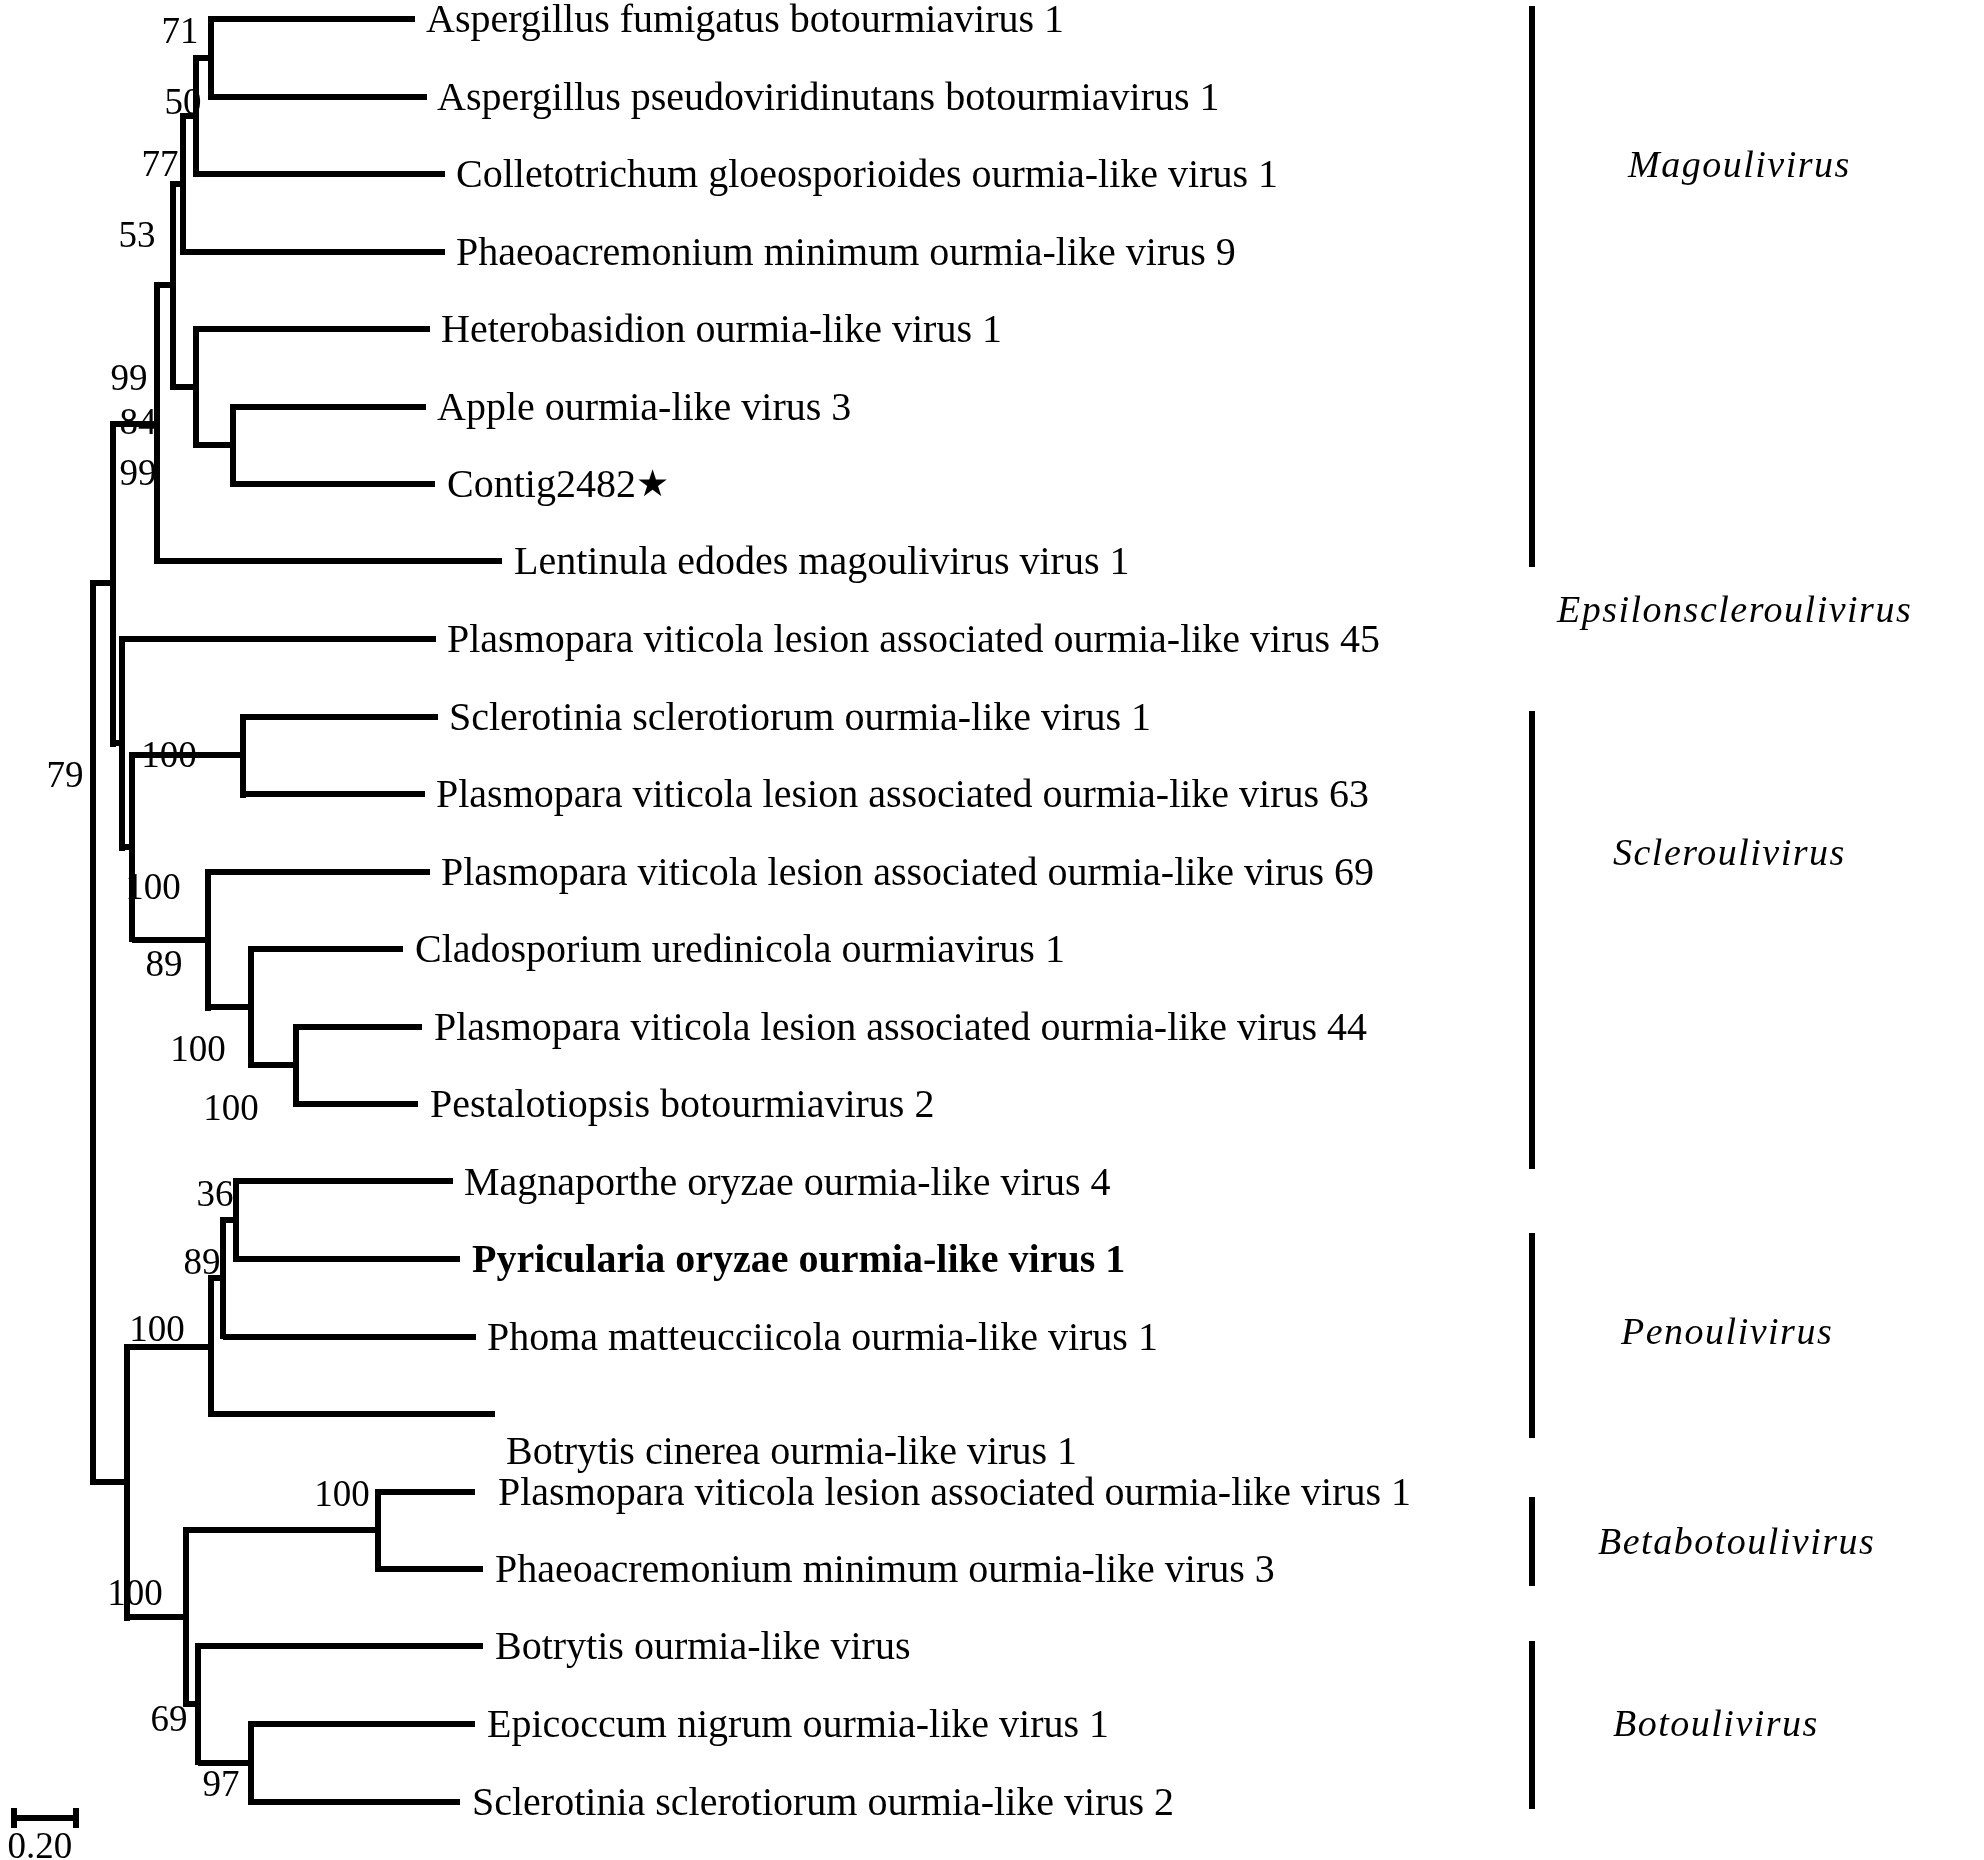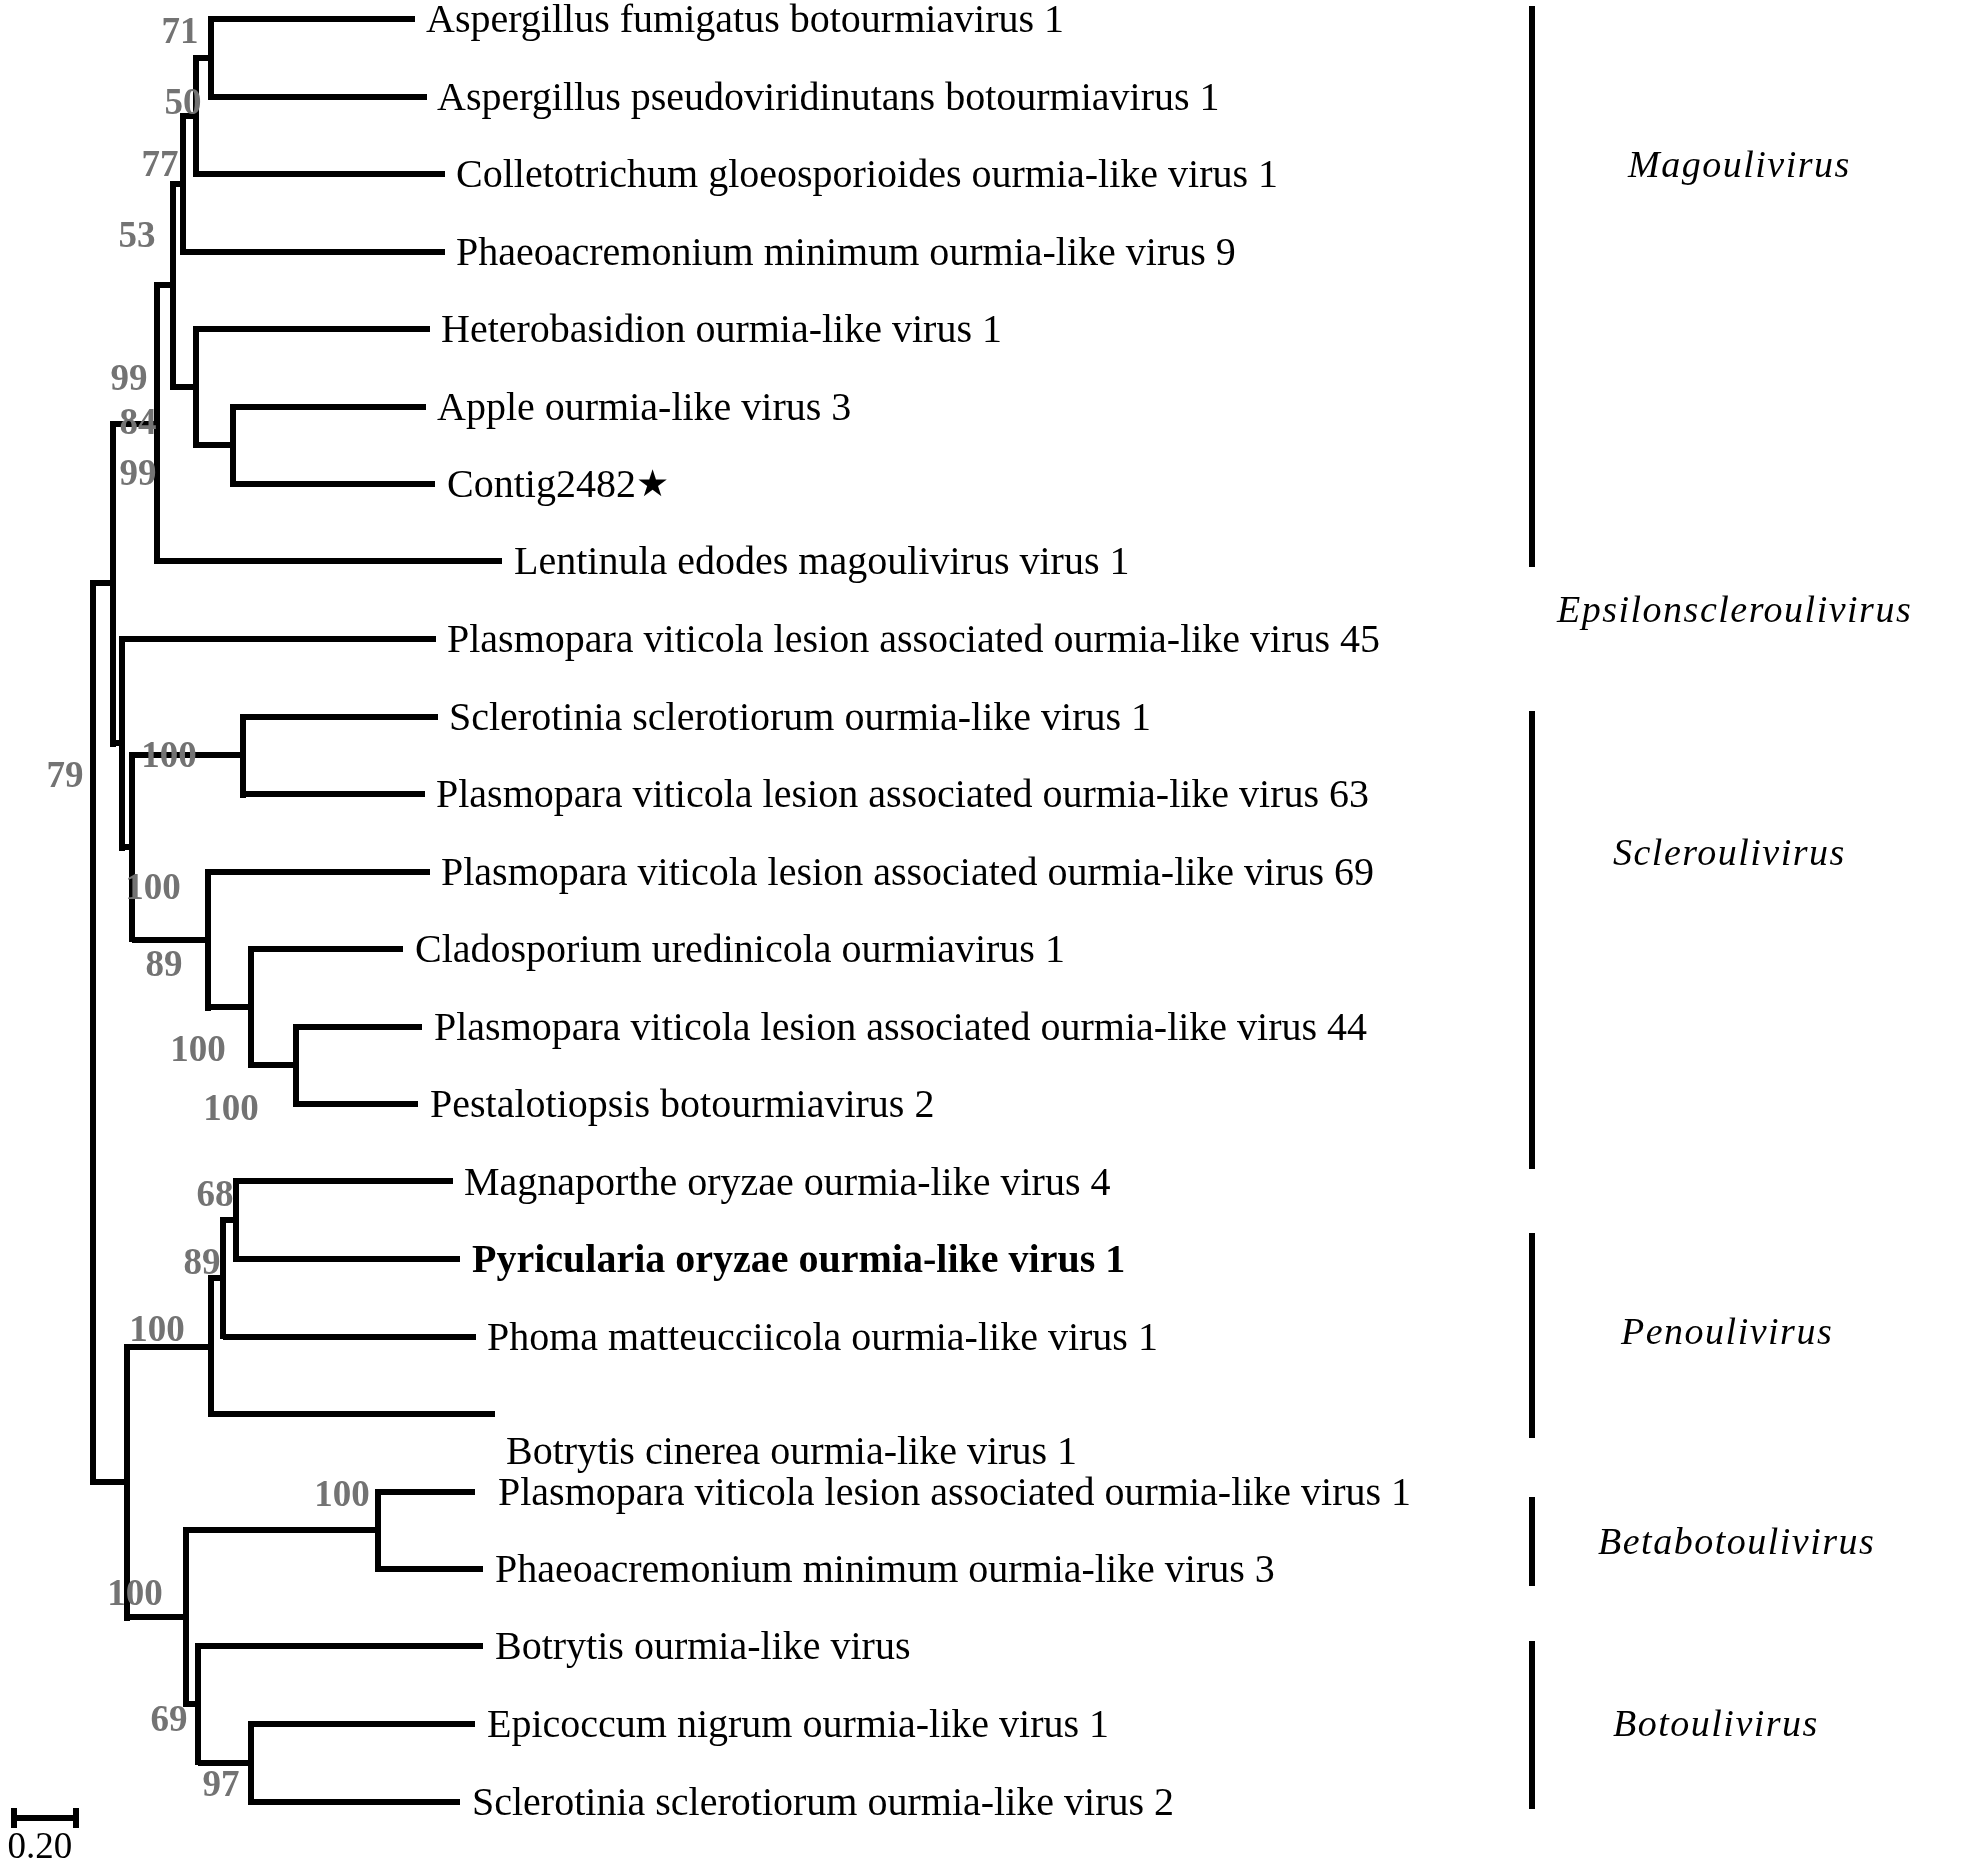--- a/index.html
+++ b/index.html
@@ -13,24 +13,23 @@
   .hline,.vline{position:absolute;background:#000000;}
   .taxon{
     position:absolute;
     font-size:40px;color:#000000;white-space:nowrap;
     transform:translateY(-50%);
     line-height:1;
   }
   .star{font-size:37px;vertical-align:0.8px;}
   .support{
     position:absolute;
-    font-size:37px;color:#737373;white-space:nowrap;
+    font-size:37px;color:#000000;white-space:nowrap;
     transform:translate(-50%,-50%);
     line-height:1;
-    font-weight:bold;
   }
   .genus-label{
     position:absolute;
     font-size:38px;font-style:italic;color:#000000;white-space:nowrap;
     transform:translateY(-50%);
     letter-spacing:1.5px;line-height:1;
   }
   .genus-bar{position:absolute;width:6px;background:#000000;}
   .scale-label{
     position:absolute;
@@ -145,21 +144,21 @@
       <div class="support" style="left: 137px; top: 234px;">53</div>
       <div class="support" style="left: 129px; top: 377px;">99</div>
       <div class="support" style="left: 138px; top: 421px;">84</div>
       <div class="support" style="left: 138px; top: 472px;">99</div>
       <div class="support" style="left: 65px; top: 774px;">79</div>
       <div class="support" style="left: 169px; top: 754px;">100</div>
       <div class="support" style="left: 153px; top: 886px;">100</div>
       <div class="support" style="left: 164px; top: 963px;">89</div>
       <div class="support" style="left: 198px; top: 1048px;">100</div>
       <div class="support" style="left: 231px; top: 1107px;">100</div>
-      <div class="support" style="left: 215px; top: 1193px;">68</div>
+      <div class="support" style="left: 215px; top: 1193px;">36</div>
       <div class="support" style="left: 202px; top: 1261px;">89</div>
       <div class="support" style="left: 157px; top: 1328px;">100</div>
       <div class="support" style="left: 342px; top: 1493px;">100</div>
       <div class="support" style="left: 135px; top: 1592px;">100</div>
       <div class="support" style="left: 169px; top: 1718px;">69</div>
       <div class="support" style="left: 221px; top: 1783px;">97</div>
     </div>
   <div id="genera">
       <div class="genus-bar" style="left: 1529px; top: 6px; height: 561px;"></div>
       <div class="genus-label" style="left: 1628px; top: 164px;">Magoulivirus</div>

